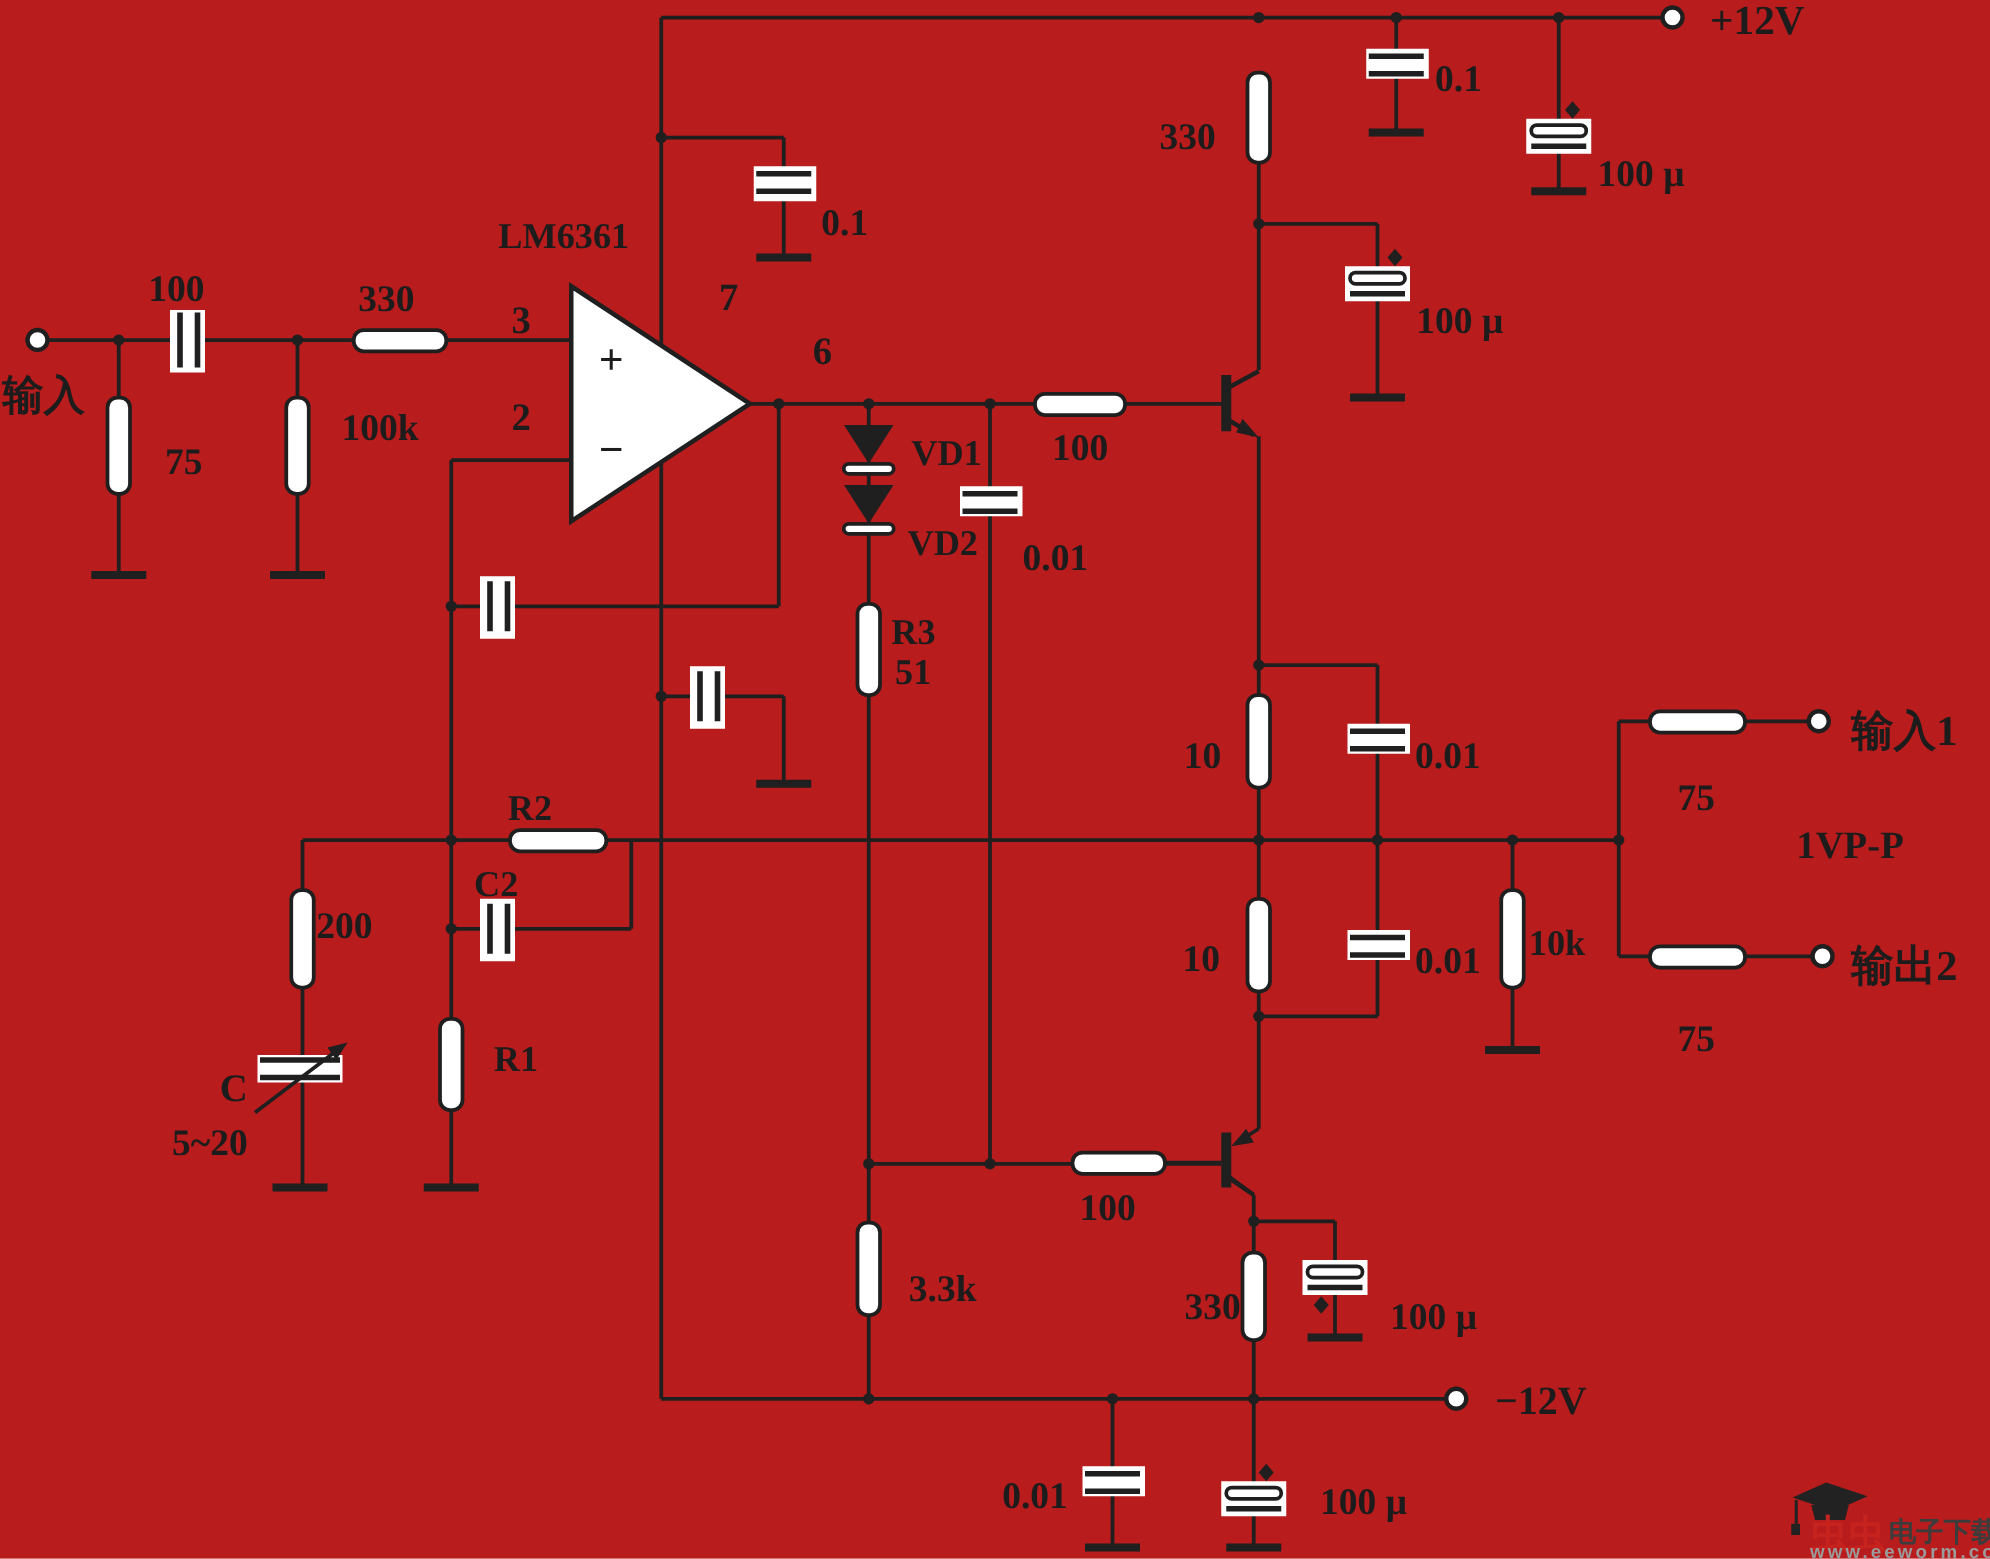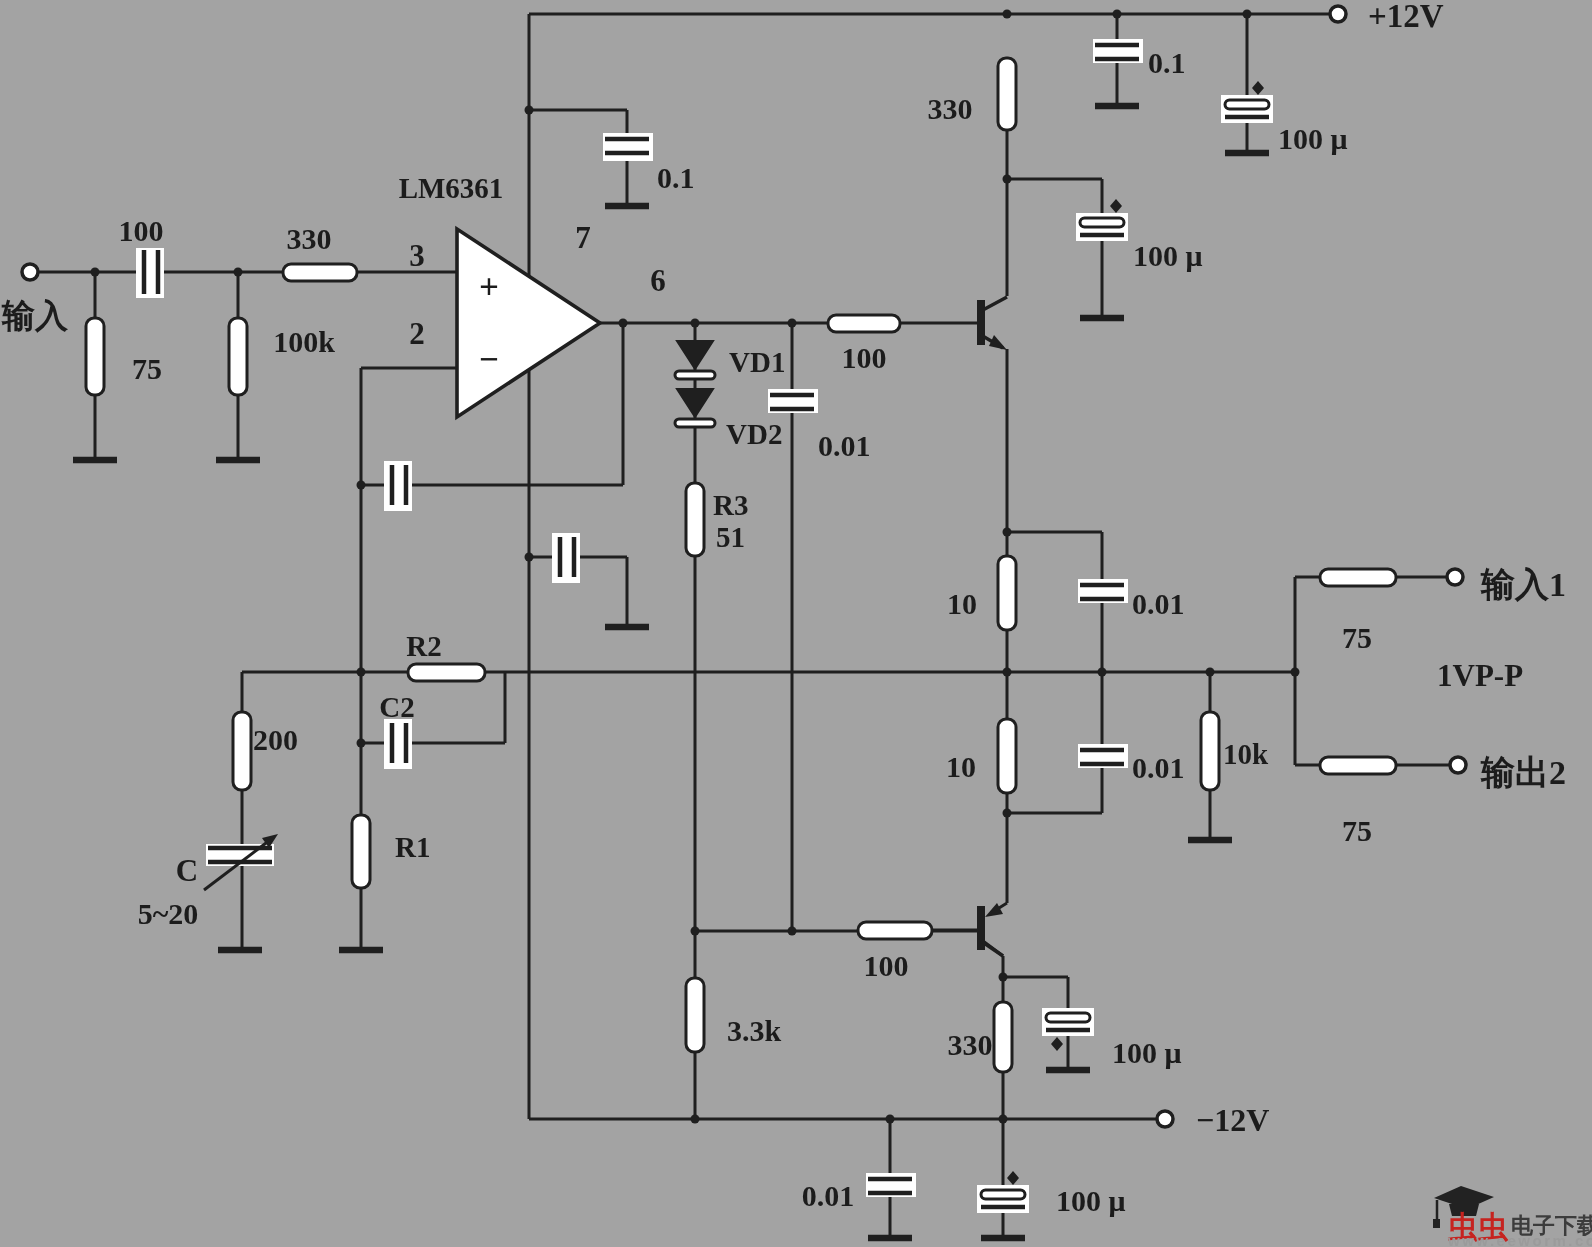--- a/index.html
+++ b/index.html
@@ -1,16 +1,16 @@
 <!DOCTYPE html>
 <html><head>
 <meta charset="utf-8">
 <style>
   html,body{margin:0;padding:0;background:#ffffff;}
-  .stage{position:relative;width:1592px;height:1247px;background:#a3a3a3;overflow:hidden;}
+  .stage{position:relative;width:1592px;height:1247px;background:#b91c1c;overflow:hidden;}
   svg{position:absolute;left:0;top:0;}
   .lbl{font-family:"Liberation Serif","DejaVu Serif",serif;font-weight:bold;fill:#1c1c1c;}
   .cn{font-family:"Liberation Serif","DejaVu Serif",serif;font-weight:bold;fill:#1c1c1c;}
   .wm-red{font-family:"Liberation Sans","DejaVu Sans",sans-serif;font-weight:bold;fill:#c6231f;}
   .wm-dark{font-family:"Liberation Sans","DejaVu Sans",sans-serif;font-weight:bold;fill:#3c3c3c;}
   .wm-gray{font-family:"Liberation Sans","DejaVu Sans",sans-serif;font-weight:bold;fill:#9b9b9b;letter-spacing:2.5px;}
 </style>
 </head>
 <body>
 

